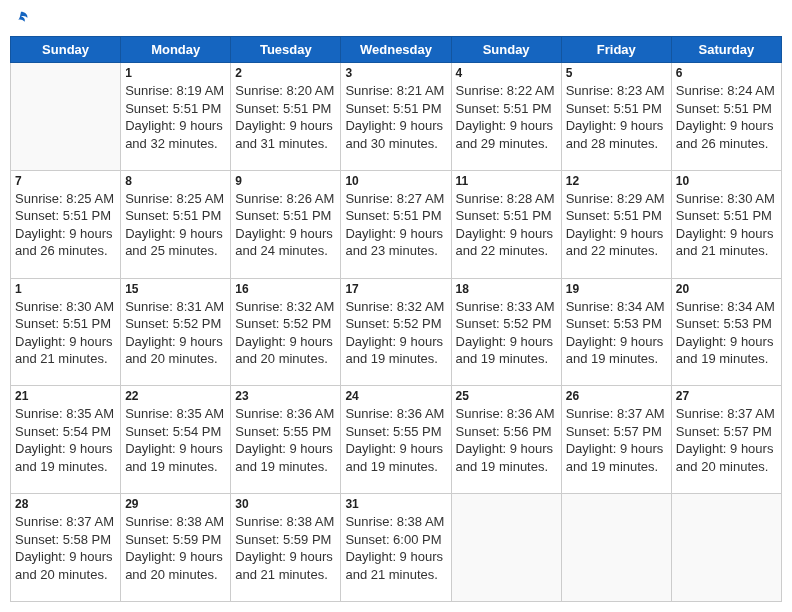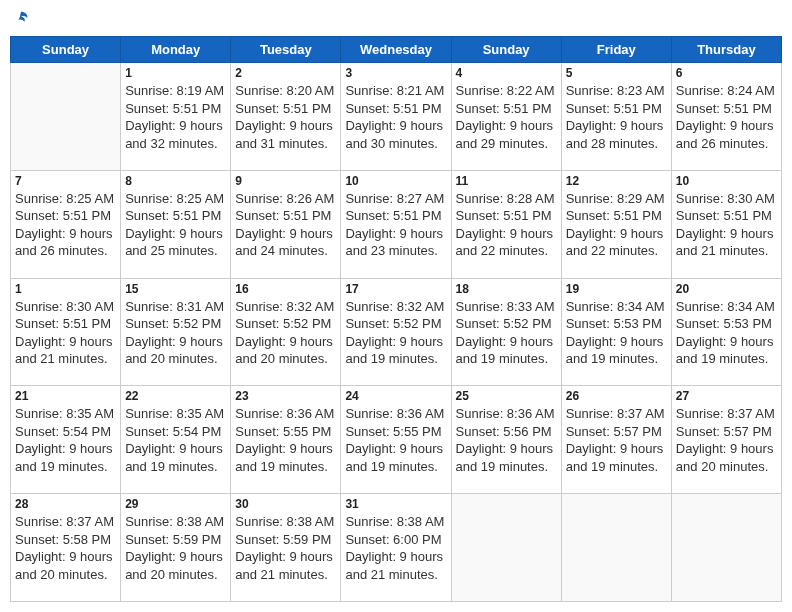--- a/index.html
+++ b/index.html
@@ -118,21 +118,21 @@
 
   <table class="calendar">
     <thead>
       <tr>
       <th>Sunday</th>
           <th>Monday</th>
           <th>Tuesday</th>
           <th>Wednesday</th>
           <th>Sunday</th>
           <th>Friday</th>
-          <th>Thursday</th>
+          <th>Saturday</th>
         </tr>
     </thead>
     <tbody id="calendar-body">
     <tr>
           <td class="empty-cell"></td>
           <td>
             <span class="day-number">1</span>
             <div class="cell-info">Sunrise: 8:19 AM<br>Sunset: 5:51 PM<br>Daylight: 9 hours and 32 minutes.</div>
           </td>
           <td>

